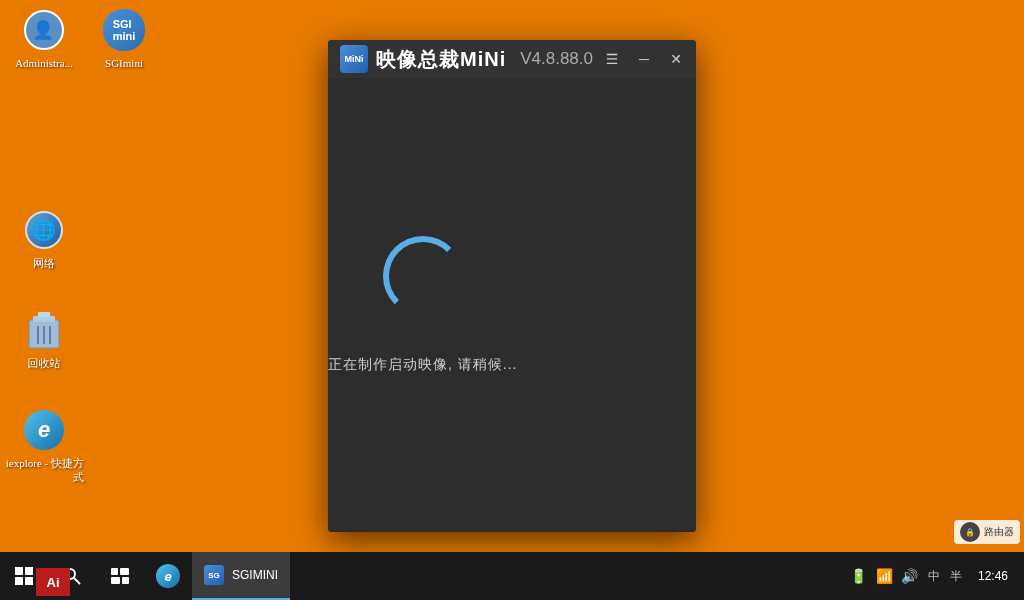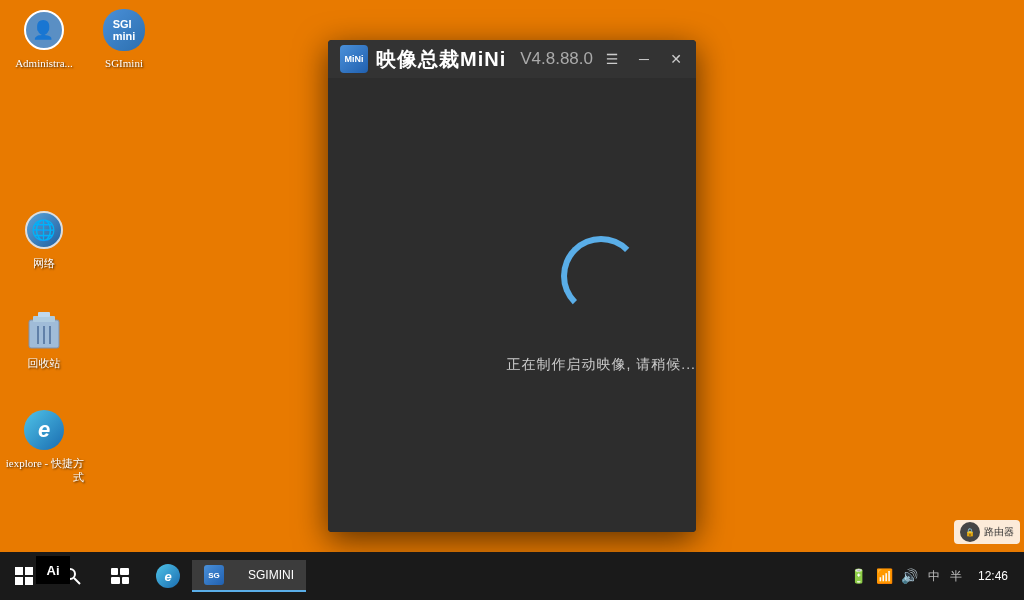--- a/index.html
+++ b/index.html
@@ -193,24 +193,23 @@
       cursor: pointer;
       width: 16px; height: 16px;
       display: flex; align-items: center; justify-content: center;
     }
 
     .app-content {
       flex: 1;
       background: #2d2d2d;
       display: flex;
       flex-direction: column;
-      align-items: flex-end;
+      align-items: flex-start;
       justify-content: center;
       position: relative;
-      padding-left: 16px;
     }
 
     
     .spinner-container {
       display: flex;
       flex-direction: column;
       align-items: center;
       gap: 40px;
     }
 
@@ -276,23 +275,23 @@
 
     .taskbar-ie-icon {
       width: 24px; height: 24px;
       border-radius: 50%;
       background: linear-gradient(135deg, #4fc3e8, #1a6cb0);
       display: flex; align-items: center; justify-content: center;
       color: white; font-size: 13px; font-style: italic; font-weight: bold;
     }
 
     .taskbar-app-btn {
-      height: 32px;
+      height: 48px;
       padding: 0 12px;
-      display: flex; align-items: center; gap: 24px;
+      display: flex; align-items: center; gap: 8px;
       background: rgba(255,255,255,0.15);
       cursor: pointer;
       border-bottom: 2px solid #5aaee8;
     }
 
     .taskbar-app-icon {
       width: 20px; height: 20px;
       border-radius: 3px;
       background: linear-gradient(135deg, #4a90d9, #2060b0);
       display: flex; align-items: center; justify-content: center;
@@ -342,23 +341,23 @@
       cursor: pointer;
     }
 
     .clock-time {
       color: white;
       font-size: 12px;
     }
 
     .ai-badge {
       position: absolute;
-      bottom: 16px; left: 36px;
+      bottom: 4px; left: 36px;
       width: 34px; height: 28px;
-      background: #000000;
+      background: #b91c1c;
       color: white;
       font-size: 13px;
       display: flex; align-items: center; justify-content: center;
       font-weight: bold;
     }
 
     .tray-area {
       display: flex; align-items: center; gap: 2px;
     }
 

